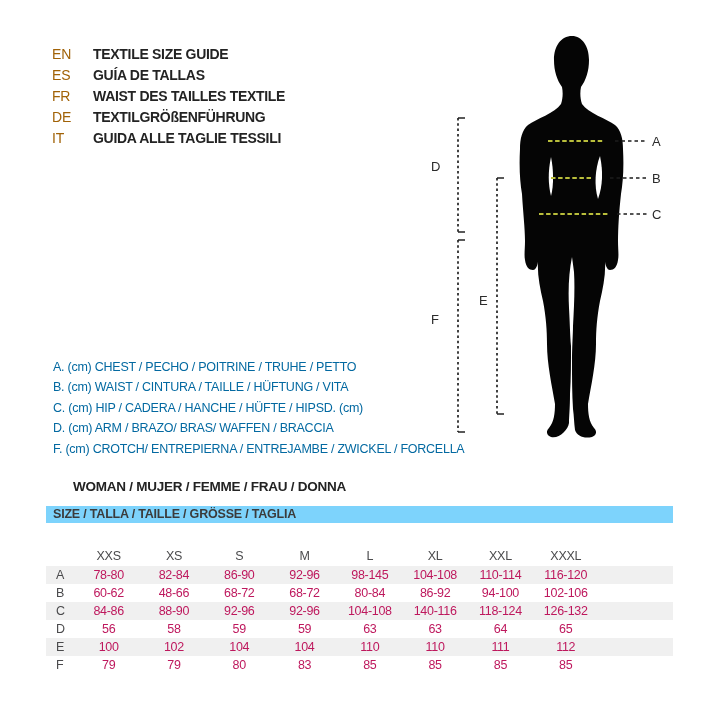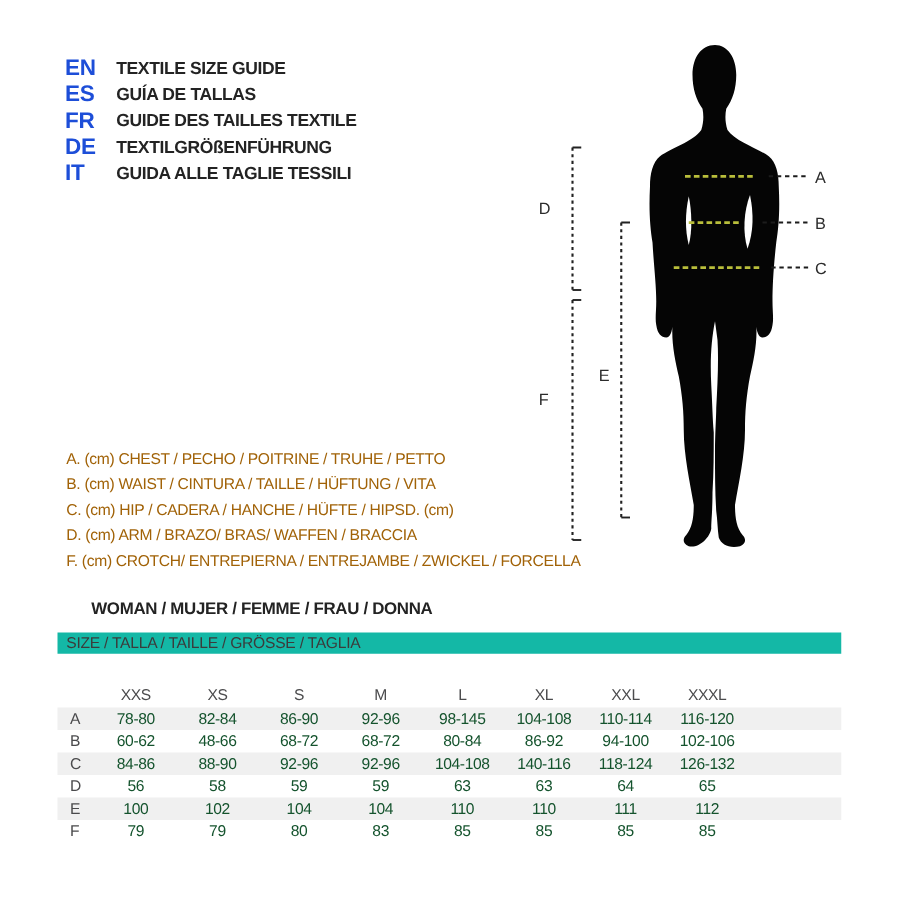--- a/index.html
+++ b/index.html
@@ -4,40 +4,40 @@
 <style>
   html,body{margin:0;padding:0;background:#ffffff;}
   .page{
     position:relative;width:720px;height:720px;background:#ffffff;overflow:hidden;
     font-family:"Liberation Sans","DejaVu Sans",sans-serif;
     -webkit-font-smoothing:antialiased;
   }
   
   .lang-block{position:absolute;left:52px;top:44px;}
   .lang-row{display:flex;height:21px;line-height:21px;}
-  .lang-code{width:41px;font-size:18px;font-weight:700;color:#1d4ed8;letter-spacing:-0.2px;}
+  .lang-code{width:41px;font-size:14px;font-weight:400;color:#a16207;letter-spacing:-0.2px;}
   .lang-title{font-size:14px;font-weight:700;color:#232323;letter-spacing:-0.3px;white-space:nowrap;}
   
   .figure-svg{position:absolute;left:420px;top:30px;}
   .marker-label{font-family:"Liberation Sans","DejaVu Sans",sans-serif;font-size:13px;fill:#2b2b2b;}
   
   .legend{position:absolute;left:53px;top:357px;}
-  .legend-item{height:20.4px;line-height:20.4px;font-size:12.5px;color:#a16207;letter-spacing:-0.25px;white-space:nowrap;}
+  .legend-item{height:20.4px;line-height:20.4px;font-size:12.5px;color:#0369a1;letter-spacing:-0.25px;white-space:nowrap;}
   
   .gender{position:absolute;left:53px;top:479px;font-size:13.5px;font-weight:700;color:#232323;letter-spacing:-0.25px;margin-left:20px;}
   
   .size-table{position:absolute;left:46px;top:506px;width:627px;}
   .table-bar{
-    height:17px;line-height:17px;background:#14b8a6;color:#3b3b3b;
-    font-size:12.5px;padding-left:7px;box-sizing:border-box;letter-spacing:-0.2px;
+    height:17px;line-height:17px;background:#7dd3fc;color:#3b3b3b;
+    font-size:12.5px;padding-left:7px;box-sizing:border-box;letter-spacing:-0.2px;font-weight:bold;
   }
   .t-row{display:grid;grid-template-columns:30px repeat(8,65.3px) 1fr;height:18px;line-height:18px;}
   .t-row.head{height:19px;line-height:19px;margin-top:24px;}
   .t-row.stripe{background:#f0f0f0;}
-  .t-cell{font-size:12.5px;color:#14532d;text-align:center;letter-spacing:-0.3px;}
+  .t-cell{font-size:12.5px;color:#be185d;text-align:center;letter-spacing:-0.3px;}
   .t-cell.colhead{color:#4b4b4d;}
   .t-label{font-size:12.5px;color:#4a4a4c;text-align:left;padding-left:10px;}
 </style>
 </head>
 <body>
 
 <div class="page">
 
   <div class="lang-block" id="lang-rows">
     <div class="lang-row">
@@ -45,21 +45,21 @@
       <span class="lang-title">TEXTILE SIZE GUIDE</span>
     </div>
 
     <div class="lang-row">
       <span class="lang-code">ES</span>
       <span class="lang-title">GUÍA DE TALLAS</span>
     </div>
 
     <div class="lang-row">
       <span class="lang-code">FR</span>
-      <span class="lang-title">GUIDE DES TAILLES TEXTILE</span>
+      <span class="lang-title">WAIST DES TAILLES TEXTILE</span>
     </div>
 
     <div class="lang-row">
       <span class="lang-code">DE</span>
       <span class="lang-title">TEXTILGRÖßENFÜHRUNG</span>
     </div>
 
     <div class="lang-row">
       <span class="lang-code">IT</span>
       <span class="lang-title">GUIDA ALLE TAGLIE TESSILI</span>

